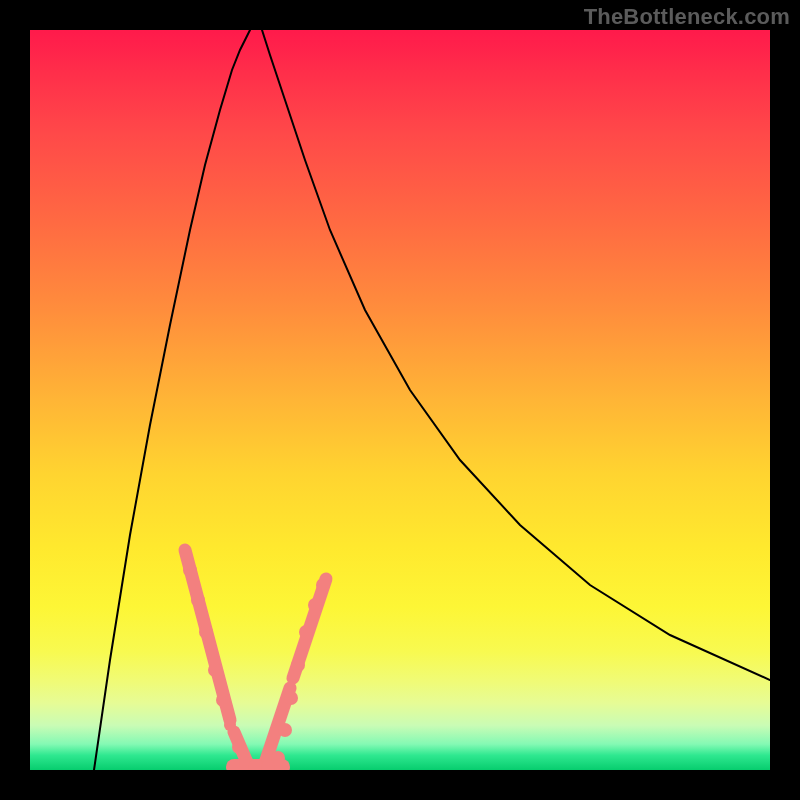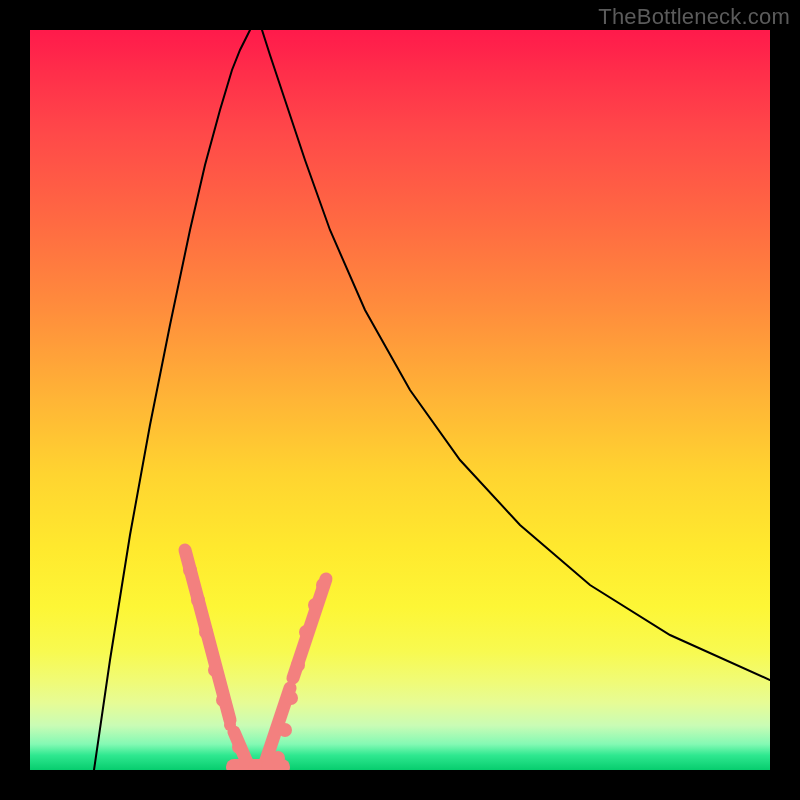--- a/index.html
+++ b/index.html
@@ -49,21 +49,21 @@
       #2fe890 98%,
       #07cd6e 100%
     );
   }
   .watermark {
     position: absolute;
     top: 4px;
     right: 10px;
     font-family: Arial, Helvetica, sans-serif;
     font-size: 22px;
-    font-weight: 400;
+    font-weight: 700;
     color: #5b5b5b;
     letter-spacing: 0.2px;
     user-select: none;
   }
   svg.curves {
     position: absolute;
     left: 0;
     top: 0;
     width: 100%;
     height: 100%;

